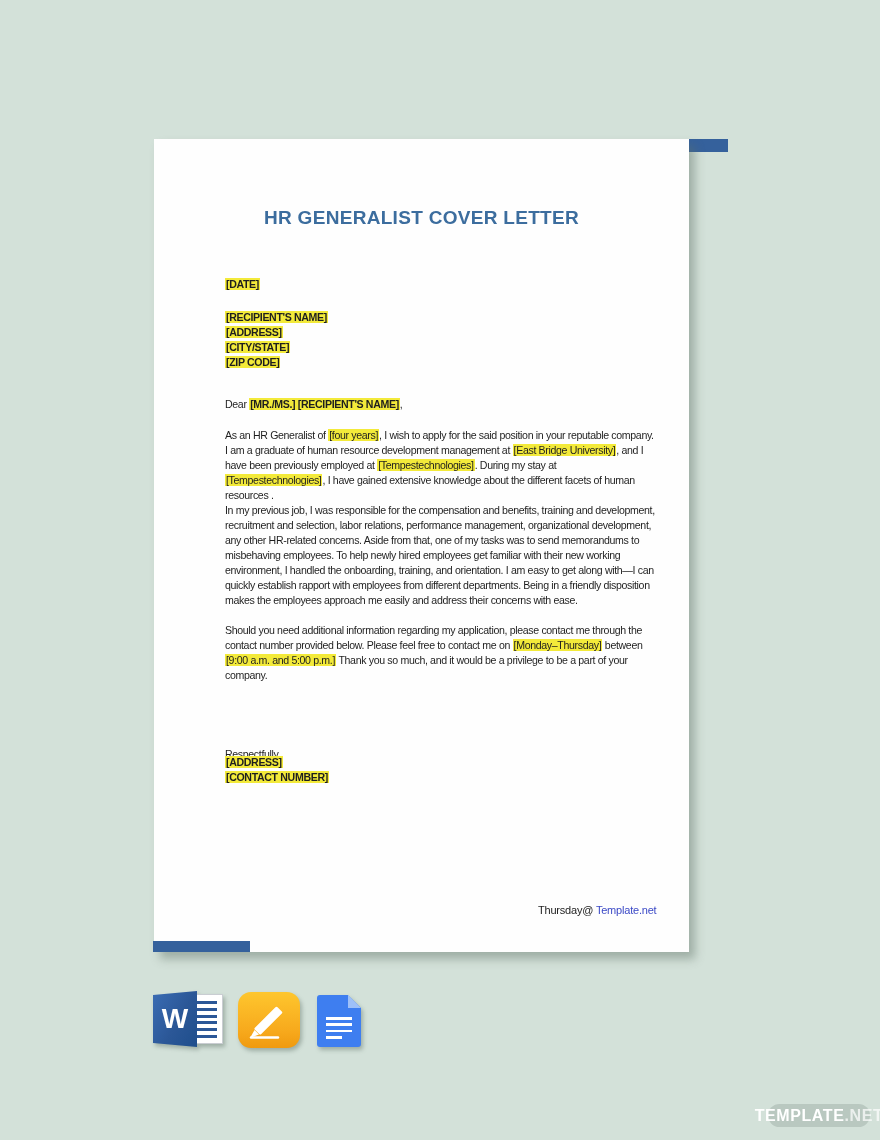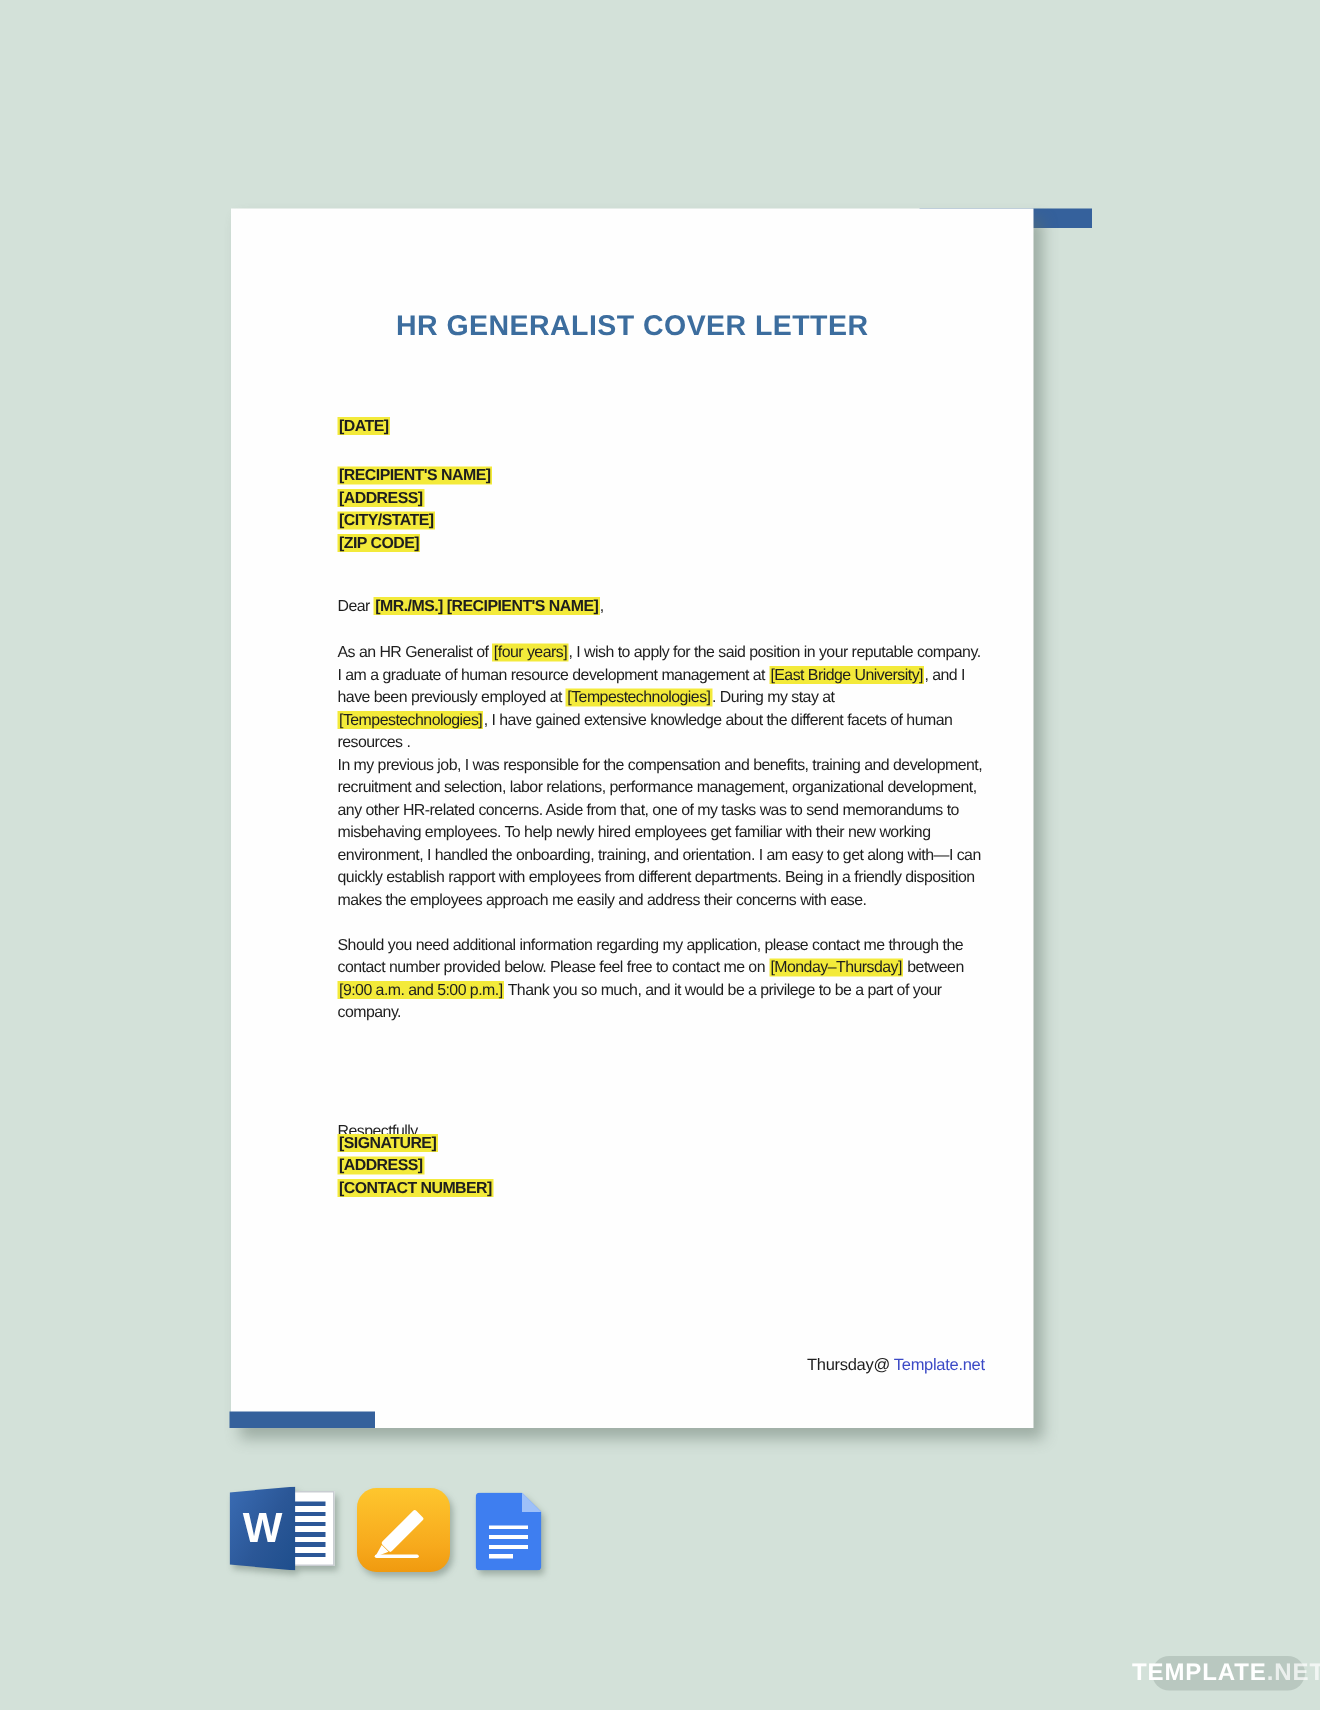--- a/index.html
+++ b/index.html
@@ -106,21 +106,20 @@
 
   <div class="block" style="top:258px;"><span>Dear </span><span class="hl b">[MR./MS.] [RECIPIENT'S NAME]</span><span>,</span></div>
 
   <div class="block" style="top:289px;"><span>As an HR Generalist of </span><span class="hl">[four years]</span><span>, I wish to apply for the said position in your reputable company. I am a graduate of human resource development management at </span><span class="hl">[East Bridge University]</span><span>, and I have been previously employed at </span><span class="hl">[Tempestechnologies]</span><span>. During my stay at </span><span class="hl">[Tempestechnologies]</span><span>, I have gained extensive knowledge about the different facets of human resources .</span></div>
   <div class="block" style="top:364px;"><span>In my previous job, I was responsible for the compensation and benefits, training and development, recruitment and selection, labor relations, performance management, organizational development, any other HR-related concerns. Aside from that, one of my tasks was to send memorandums to misbehaving employees. To help newly hired employees get familiar with their new working environment, I handled the onboarding, training, and orientation. I am easy to get along with—I can quickly establish rapport with employees from different departments. Being in a friendly disposition makes the employees approach me easily and address their concerns with ease.</span></div>
   <div class="block" style="top:484px;"><span>Should you need additional information regarding my application, please contact me through the contact number provided below. Please feel free to contact me on </span><span class="hl">[Monday–Thursday]</span><span> between </span><span class="hl">[9:00 a.m. and 5:00 p.m.]</span><span> Thank you so much, and it would be a privilege to be a part of your company.</span></div>
 
   <div class="block" style="top:572px;margin-top:36px;">Respectfully,</div>
 
   <div class="block" style="top:616px;">
-    <span class="line"><span class="hl b">[SIGNATURE]</span></span>
     <span class="line"><span class="hl b">[ADDRESS]</span></span>
     <span class="line"><span class="hl b">[CONTACT NUMBER]</span></span>
   </div>
 
   <div class="block copyright" style="top:764px;"><span>Thursday@ </span><span class="link">Template.net</span></div>
 </div>
 
 <div class="bar bar-bottom"></div>
 
 <div class="app-icon word-icon">

